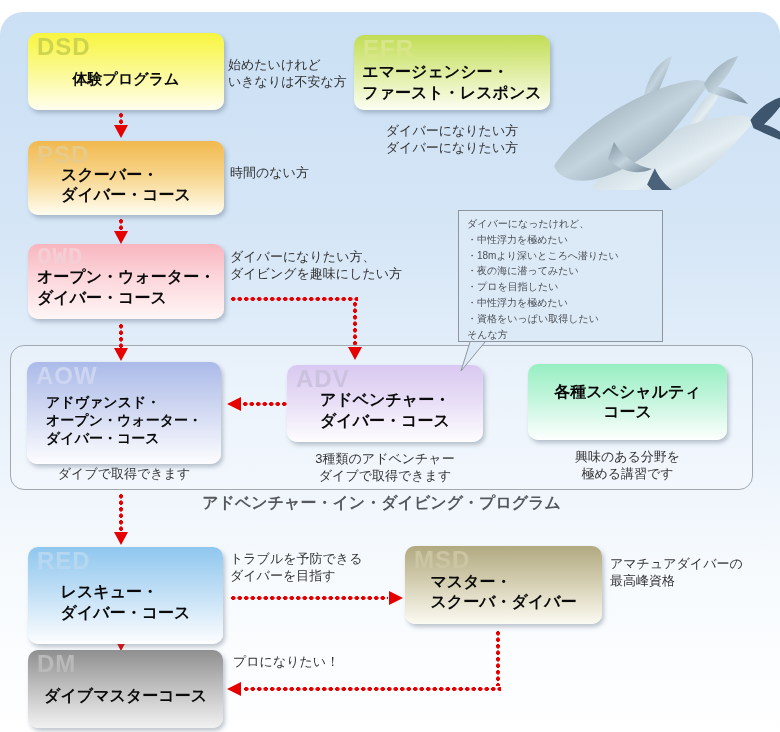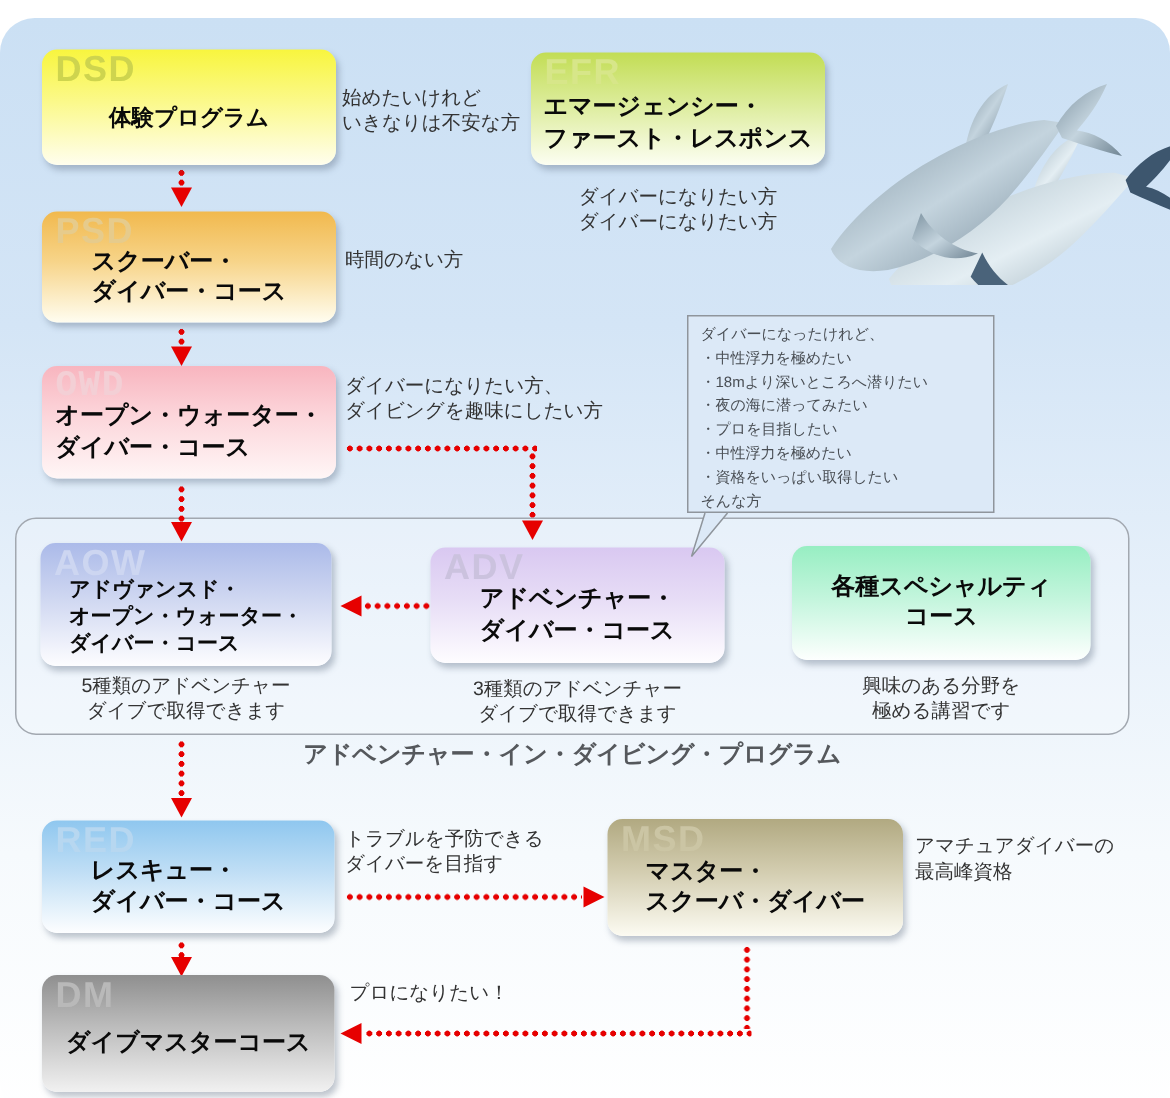--- a/index.html
+++ b/index.html
@@ -162,21 +162,21 @@
   <div class="dh" style="left:230px;top:284px;width:128px;"></div>
   <div class="dv" style="left:352px;top:289px;height:44px;"></div>
   <div class="ah-down" style="left:348px;top:335px;"></div>
 
   <div class="dv" style="left:118px;top:311px;height:25px;"></div>
   <div class="ah-down" style="left:114px;top:336px;"></div>
 
   <div class="pgroup"></div>
   <div class="pgroup-label">アドベンチャー・イン・ダイビング・プログラム</div>
 
-  <div class="cbox box-aow" style="left:27px;top:350px;width:194px;height:82px;">
+  <div class="cbox box-aow" style="left:27px;top:350px;width:194px;height:102px;">
     <span class="abbr">AOW</span>
     <div class="title">
       <div>アドヴァンスド・</div>
       <div>オープン・ウォーター・</div>
       <div>ダイバー・コース</div>
     </div>
   </div>
   <div class="note center" style="left:27px;top:436px;width:194px;text-align:center;">
     <div>5種類のアドベンチャー</div>
     <div>ダイブで取得できます</div>
@@ -204,21 +204,21 @@
     </div>
   </div>
   <div class="note center" style="left:528px;top:436px;width:199px;text-align:center;">
     <div>興味のある分野を</div>
     <div>極める講習です</div>
   </div>
 
   <div class="dv" style="left:118px;top:481px;height:38px;"></div>
   <div class="ah-down" style="left:114px;top:520px;"></div>
 
-  <div class="cbox box-red" style="left:28px;top:535px;width:195px;height:75px;">
+  <div class="cbox box-red" style="left:28px;top:535px;width:195px;height:97px;">
     <span class="abbr">RED</span>
     <div class="title">
       <div>レスキュー・</div>
       <div>ダイバー・コース</div>
     </div>
   </div>
   <div class="note" style="left:230px;top:538px;">
     <div>トラブルを予防できる</div>
     <div>ダイバーを目指す</div>
   </div>

